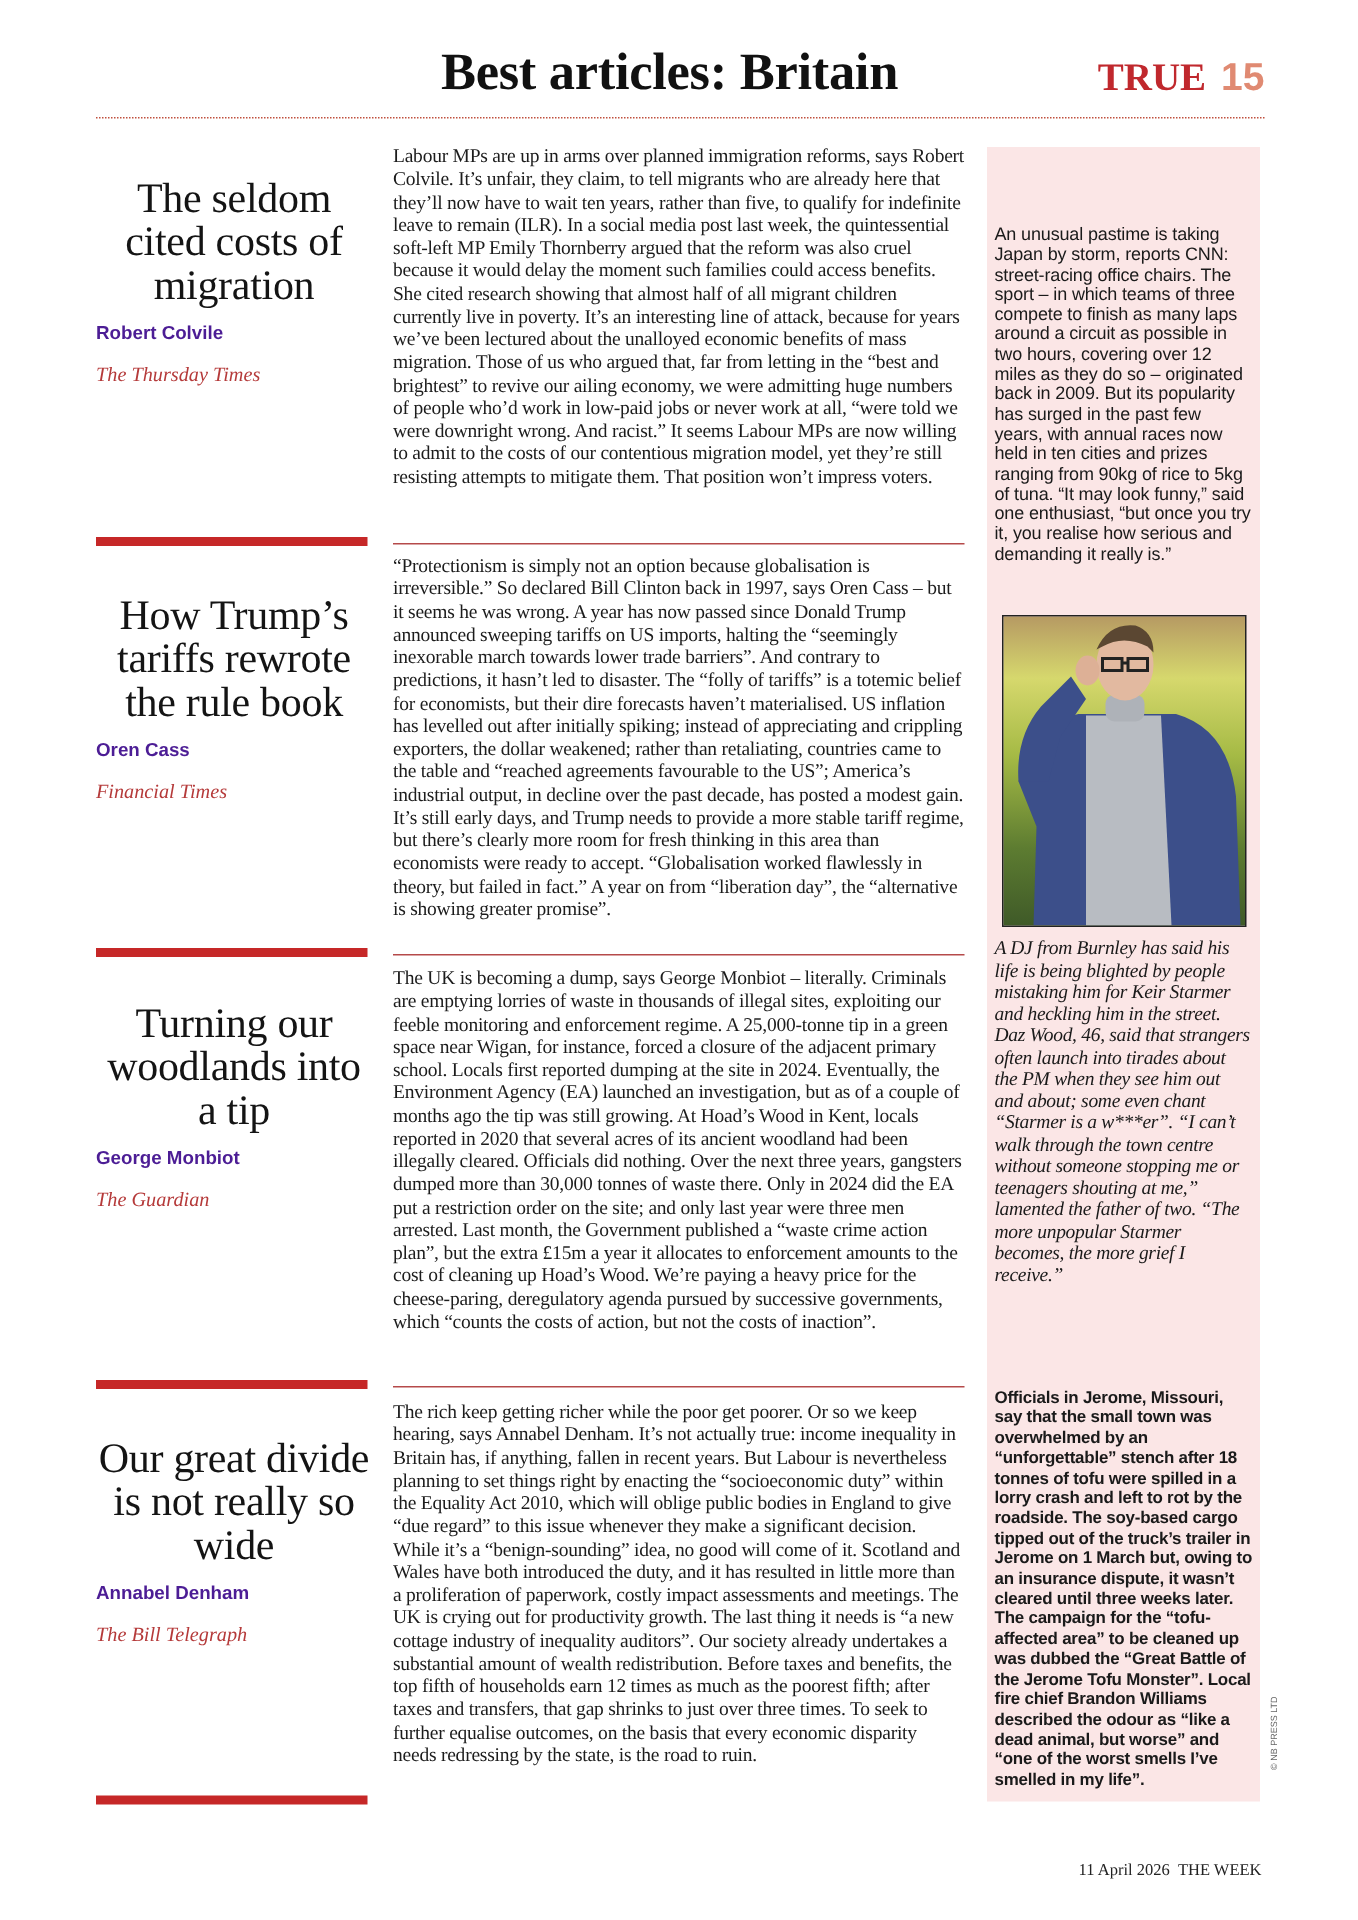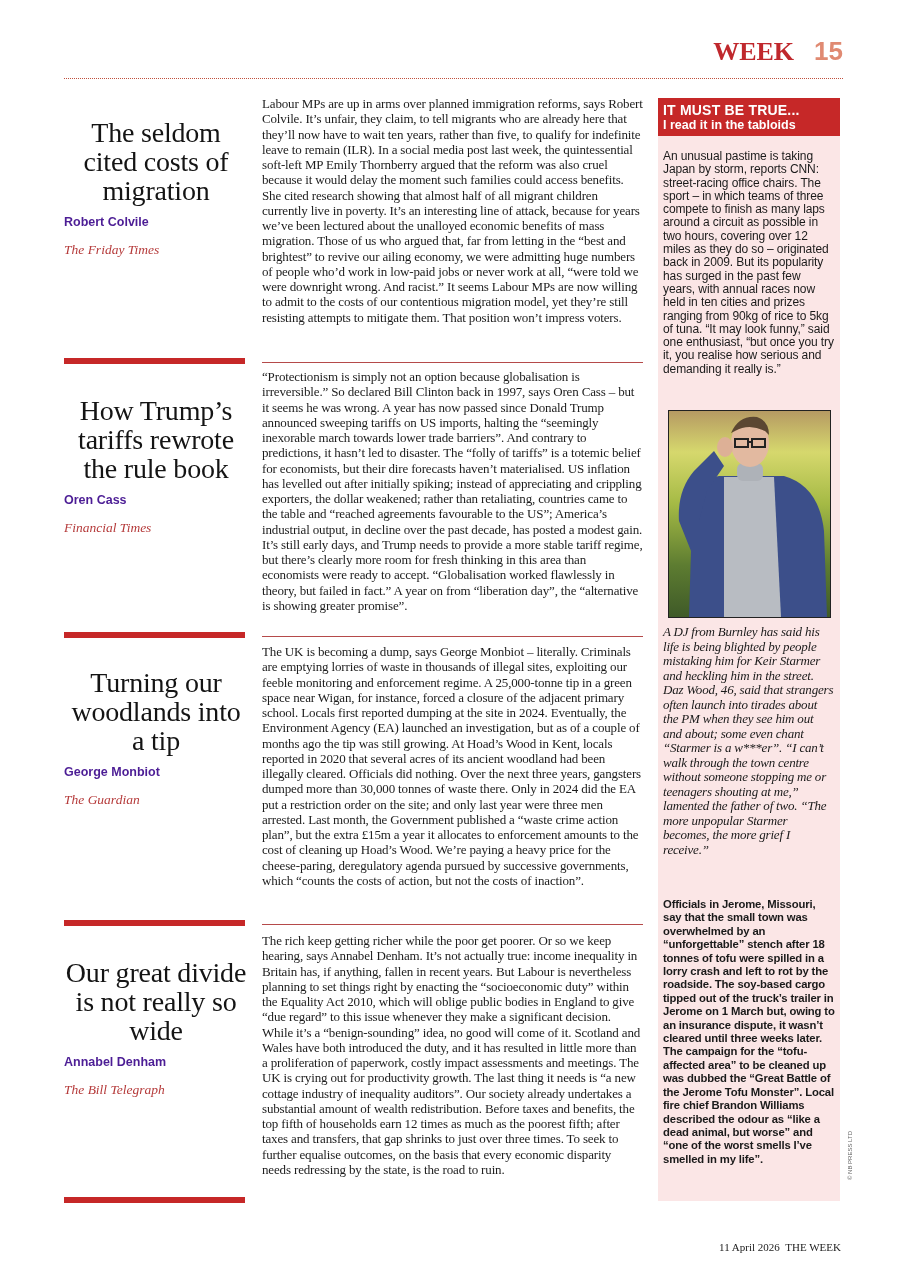--- a/index.html
+++ b/index.html
@@ -1,59 +1,60 @@
 <!DOCTYPE html>
 <html><head>
 <meta charset="utf-8">
 <style>
   html, body { margin: 0; padding: 0; background: #ffffff; }
   body { width: 905px; height: 1280px; position: relative; overflow: hidden; font-family: "Liberation Serif", serif; color: #1a1a1a; }
 
   .header { position: absolute; left: 64px; right: 62px; top: 28px; height: 50px; }
   .page-title { position: absolute; left: 230px; top: 0; font-family: "Liberation Serif", serif; font-weight: bold; font-size: 35px; letter-spacing: -0.2px; color: #111; white-space: nowrap; }
   .section-label { position: absolute; right: 0; top: 8px; font-family: "Liberation Serif", serif; font-weight: bold; font-size: 26px; color: #c0282d; white-space: nowrap; }
-  .section-label .num { font-family: "Liberation Sans", sans-serif; color: #e08a72; margin-left: 20px; }
+  .section-label .num { font-family: "Liberation Sans", sans-serif; color: #e08a72; margin-left: 10px; }
   .header-rule { position: absolute; left: 64px; right: 62px; top: 78px; border-top: 1.5px dotted #c0503e; }
 
   .article-head { position: absolute; left: 64px; width: 184px; }
   .red-bar { position: absolute; left: 64px; width: 181px; height: 6px; background: #c62828; }
   .art-title { font-family: "Liberation Serif", serif; font-size: 28px; line-height: 29px; color: #141414; font-weight: normal; letter-spacing: -0.2px; text-align: center; }
   .art-author { font-family: "Liberation Sans", sans-serif; font-weight: bold; font-size: 12.5px; margin-top: 10px; color: #4c1d95; }
   .art-source { font-family: "Liberation Serif", serif; font-style: italic; font-size: 13.5px; color: #b53a3a; margin-top: 13px; }
 
   .article-body { position: absolute; left: 262px; width: 381px; font-family: "Liberation Serif", serif; font-size: 13px; line-height: 15.25px; color: #1c1c1c; text-align: left; letter-spacing: -0.15px; }
   .body-rule { position: absolute; left: 262px; width: 381px; border-top: 1px solid #b54a4a; }
 
   .sidebar { position: absolute; left: 658px; top: 98px; width: 182px; height: 1103px; background: #fbe6e6; }
   .sb-header { background: #c62828; color: #fff; font-family: "Liberation Sans", sans-serif; font-weight: bold; padding: 4px 5px 3px 5px; }
   .sb-header .l1 { font-size: 14px; line-height: 16px; letter-spacing: 0.2px; }
   .sb-header .l2 { font-size: 12.5px; line-height: 15px; }
   .sb-text { font-family: "Liberation Sans", sans-serif; font-size: 12px; line-height: 13.3px; color: #1a1a1a; padding: 0 5px; letter-spacing: -0.1px; }
   .sb-story1 { position: absolute; top: 52px; left: 0; right: 0; }
   .sb-photo { position: absolute; left: 10px; top: 312px; width: 161px; height: 206px; border: 1px solid #222; overflow: hidden; background: linear-gradient(180deg, #c5a56a 0%, #cfd36a 18%, #b8c84a 35%, #6f8a35 60%, #4b6a2d 100%); }
   .sb-story2 { position: absolute; top: 527px; left: 0; right: 0; font-family: "Liberation Serif", serif; font-style: italic; font-size: 13px; line-height: 14.5px; color: #1a1a1a; padding: 0 5px; letter-spacing: -0.2px; }
-  .sb-story3 { position: absolute; top: 800px; left: 0; right: 0; font-family: "Liberation Sans", sans-serif; font-weight: bold; font-size: 11.3px; line-height: 13.4px; color: #1a1a1a; padding: 0 5px; letter-spacing: -0.15px; }
+  .sb-story3 { position: absolute; top: 828px; left: 0; right: 0; font-family: "Liberation Sans", sans-serif; font-weight: bold; font-size: 11.3px; line-height: 13.4px; color: #1a1a1a; padding: 0 5px; letter-spacing: -0.15px; }
 
   .credit { position: absolute; left: 847px; top: 1180px; transform: rotate(-90deg); transform-origin: left top; font-family: "Liberation Sans", sans-serif; font-size: 6px; color: #666; white-space: nowrap; }
   .footer { position: absolute; right: 64px; top: 1241px; font-family: "Liberation Serif", serif; font-size: 11px; color: #222; white-space: nowrap; }
 </style>
 </head>
 <body>
 
 <div class="header">
+  <div class="page-title">Best articles: Britain</div>
   <div class="section-label">
-    <span>WEEK</span><span class="num">15</span>
+    <span>TRUE</span><span class="num">15</span>
   </div>
 </div>
 <div class="header-rule"></div>
 
 <div class="article-head" style="top:118px;">
   <div class="art-title">The seldom cited costs of migration</div>
   <div class="art-author">Robert Colvile</div>
-  <div class="art-source">The Friday Times</div>
+  <div class="art-source">The Thursday Times</div>
 </div>
 <div class="article-body" style="top:96px;">Labour MPs are up in arms over planned immigration reforms, says Robert Colvile. It’s unfair, they claim, to tell migrants who are already here that they’ll now have to wait ten years, rather than five, to qualify for indefinite leave to remain (ILR). In a social media post last week, the quintessential soft-left MP Emily Thornberry argued that the reform was also cruel because it would delay the moment such families could access benefits. She cited research showing that almost half of all migrant children currently live in poverty. It’s an interesting line of attack, because for years we’ve been lectured about the unalloyed economic benefits of mass migration. Those of us who argued that, far from letting in the “best and brightest” to revive our ailing economy, we were admitting huge numbers of people who’d work in low-paid jobs or never work at all, “were told we were downright wrong. And racist.” It seems Labour MPs are now willing to admit to the costs of our contentious migration model, yet they’re still resisting attempts to mitigate them. That position won’t impress voters.</div>
 <div class="body-rule" style="top:362px;"></div>
 
 <div class="red-bar" style="top:358px;"></div>
 <div class="article-head" style="top:396px;">
   <div class="art-title">How Trump’s tariffs rewrote the rule book</div>
   <div class="art-author">Oren Cass</div>
   <div class="art-source">Financial Times</div>
 </div>
@@ -72,24 +73,20 @@
 <div class="red-bar" style="top:920px;"></div>
 <div class="article-head" style="top:958px;">
   <div class="art-title">Our great divide is not really so wide</div>
   <div class="art-author">Annabel Denham</div>
   <div class="art-source">The Bill Telegraph</div>
 </div>
 <div class="article-body" style="top:933px;">The rich keep getting richer while the poor get poorer. Or so we keep hearing, says Annabel Denham. It’s not actually true: income inequality in Britain has, if anything, fallen in recent years. But Labour is nevertheless planning to set things right by enacting the “socioeconomic duty” within the Equality Act 2010, which will oblige public bodies in England to give “due regard” to this issue whenever they make a significant decision. While it’s a “benign-sounding” idea, no good will come of it. Scotland and Wales have both introduced the duty, and it has resulted in little more than a proliferation of paperwork, costly impact assessments and meetings. The UK is crying out for productivity growth. The last thing it needs is “a new cottage industry of inequality auditors”. Our society already undertakes a substantial amount of wealth redistribution. Before taxes and benefits, the top fifth of households earn 12 times as much as the poorest fifth; after taxes and transfers, that gap shrinks to just over three times. To seek to further equalise outcomes, on the basis that every economic disparity needs redressing by the state, is the road to ruin.</div>
 <div class="red-bar" style="top:1197px;"></div>
 
 <div class="sidebar">
-  <div class="sb-header">
-    <div class="l1">IT MUST BE TRUE...</div>
-    <div class="l2">I read it in the tabloids</div>
-  </div>
   <div class="sb-text sb-story1">An unusual pastime is taking Japan by storm, reports CNN: street-racing office chairs. The sport – in which teams of three compete to finish as many laps around a circuit as possible in two hours, covering over 12 miles as they do so – originated back in 2009. But its popularity has surged in the past few years, with annual races now held in ten cities and prizes ranging from 90kg of rice to 5kg of tuna. “It may look funny,” said one enthusiast, “but once you try it, you realise how serious and demanding it really is.”</div>
   <div class="sb-photo">
     <svg width="161" height="206" viewBox="0 0 161 206">
       <rect x="0" y="0" width="161" height="206" fill="url(#bg)"></rect>
       <defs>
         <linearGradient id="bg" x1="0" y1="0" x2="0" y2="1">
           <stop offset="0" stop-color="#b69a63"></stop>
           <stop offset="0.2" stop-color="#d6d86d"></stop>
           <stop offset="0.45" stop-color="#a5ba45"></stop>
           <stop offset="0.75" stop-color="#5d7c31"></stop>

